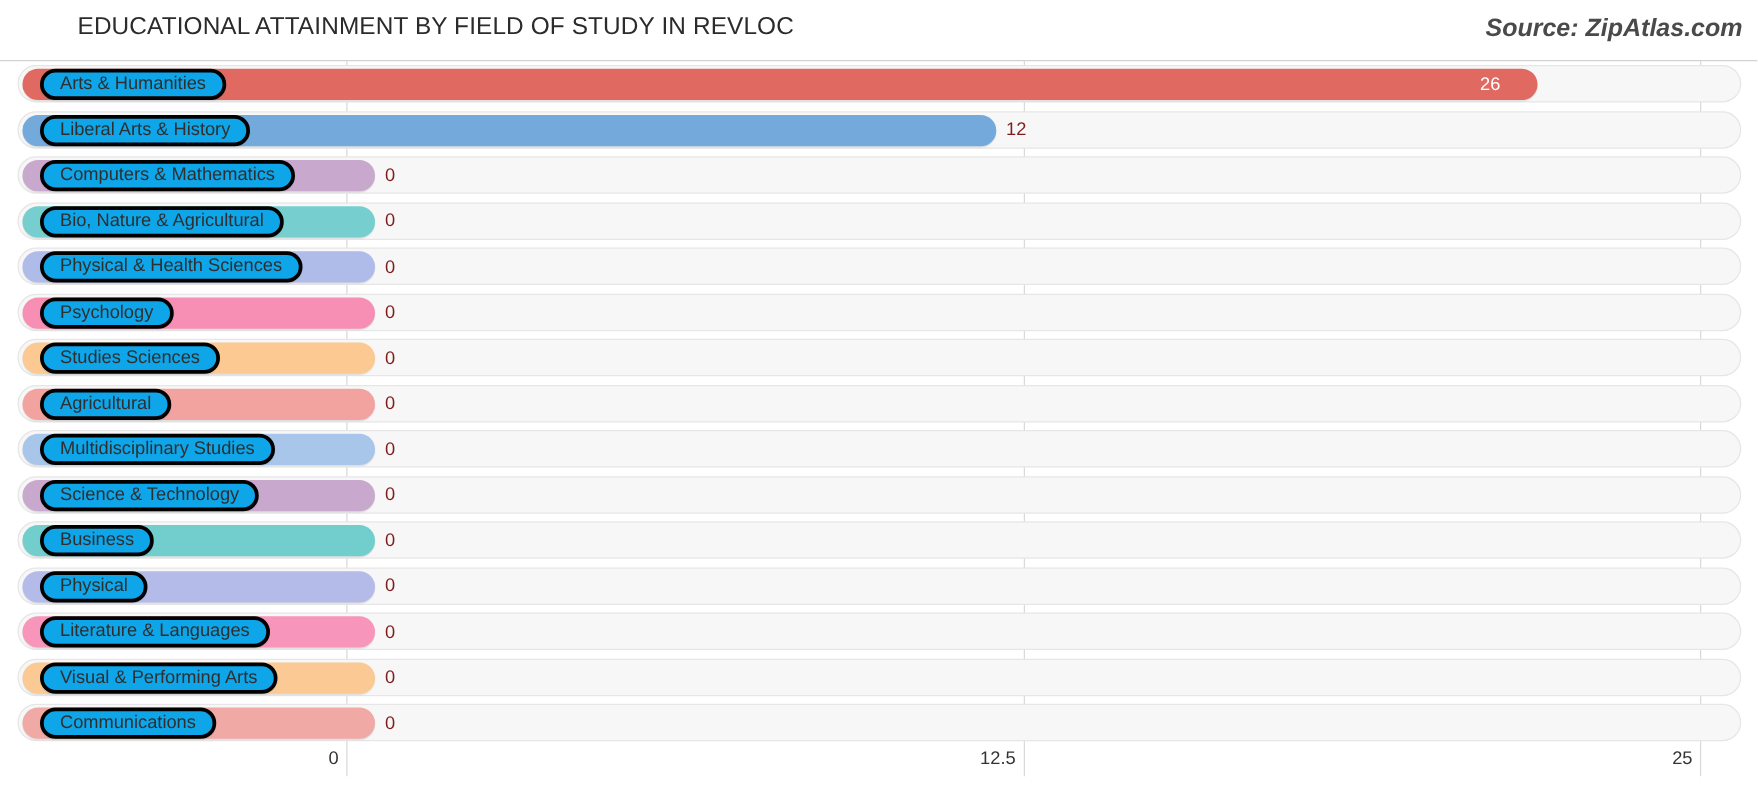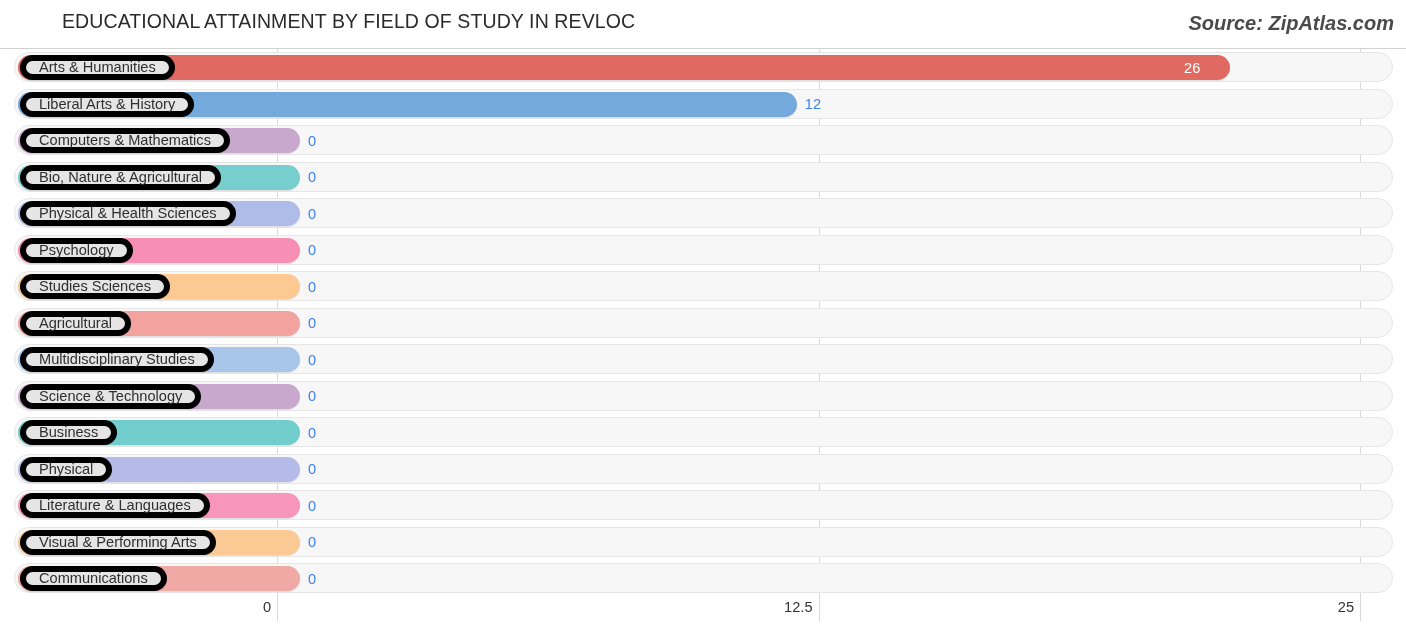--- a/index.html
+++ b/index.html
@@ -91,46 +91,46 @@
     position: absolute;
     left: 18px;
     top: 6px;
     height: 25px;
     border-radius: 13px;
     box-shadow: 0 1px 1px rgba(0,0,0,0.10);
   }
 
   .label-pill {
     position: absolute;
-    left: 20px;
+    left: 32px;
     top: 6px;
     height: 25px;
-    background: #e5e5e5;
-    border: 6px solid #000000;
+    background: #0ea5e9;
+    border: 3px solid #000000;
     border-radius: 13px;
     display: flex;
     align-items: center;
     padding: 0 13px 0 13px;
     box-shadow: 0 1px 1px rgba(0,0,0,0.07);
     white-space: nowrap;
   }
   .label-pill span {
     font-size: 14.6px;
     color: #2f2f2f;
     line-height: 1;
   }
 
   .val-out {
     position: absolute;
     top: 6px;
     height: 25px;
     display: flex;
     align-items: center;
     font-size: 14.6px;
-    color: #3b82f6;
+    color: #7f1d1d;
     white-space: nowrap;
   }
   .val-in {
     position: absolute;
     top: 6px;
     height: 25px;
     display: flex;
     align-items: center;
     font-size: 14.6px;
     color: #ffffff;

